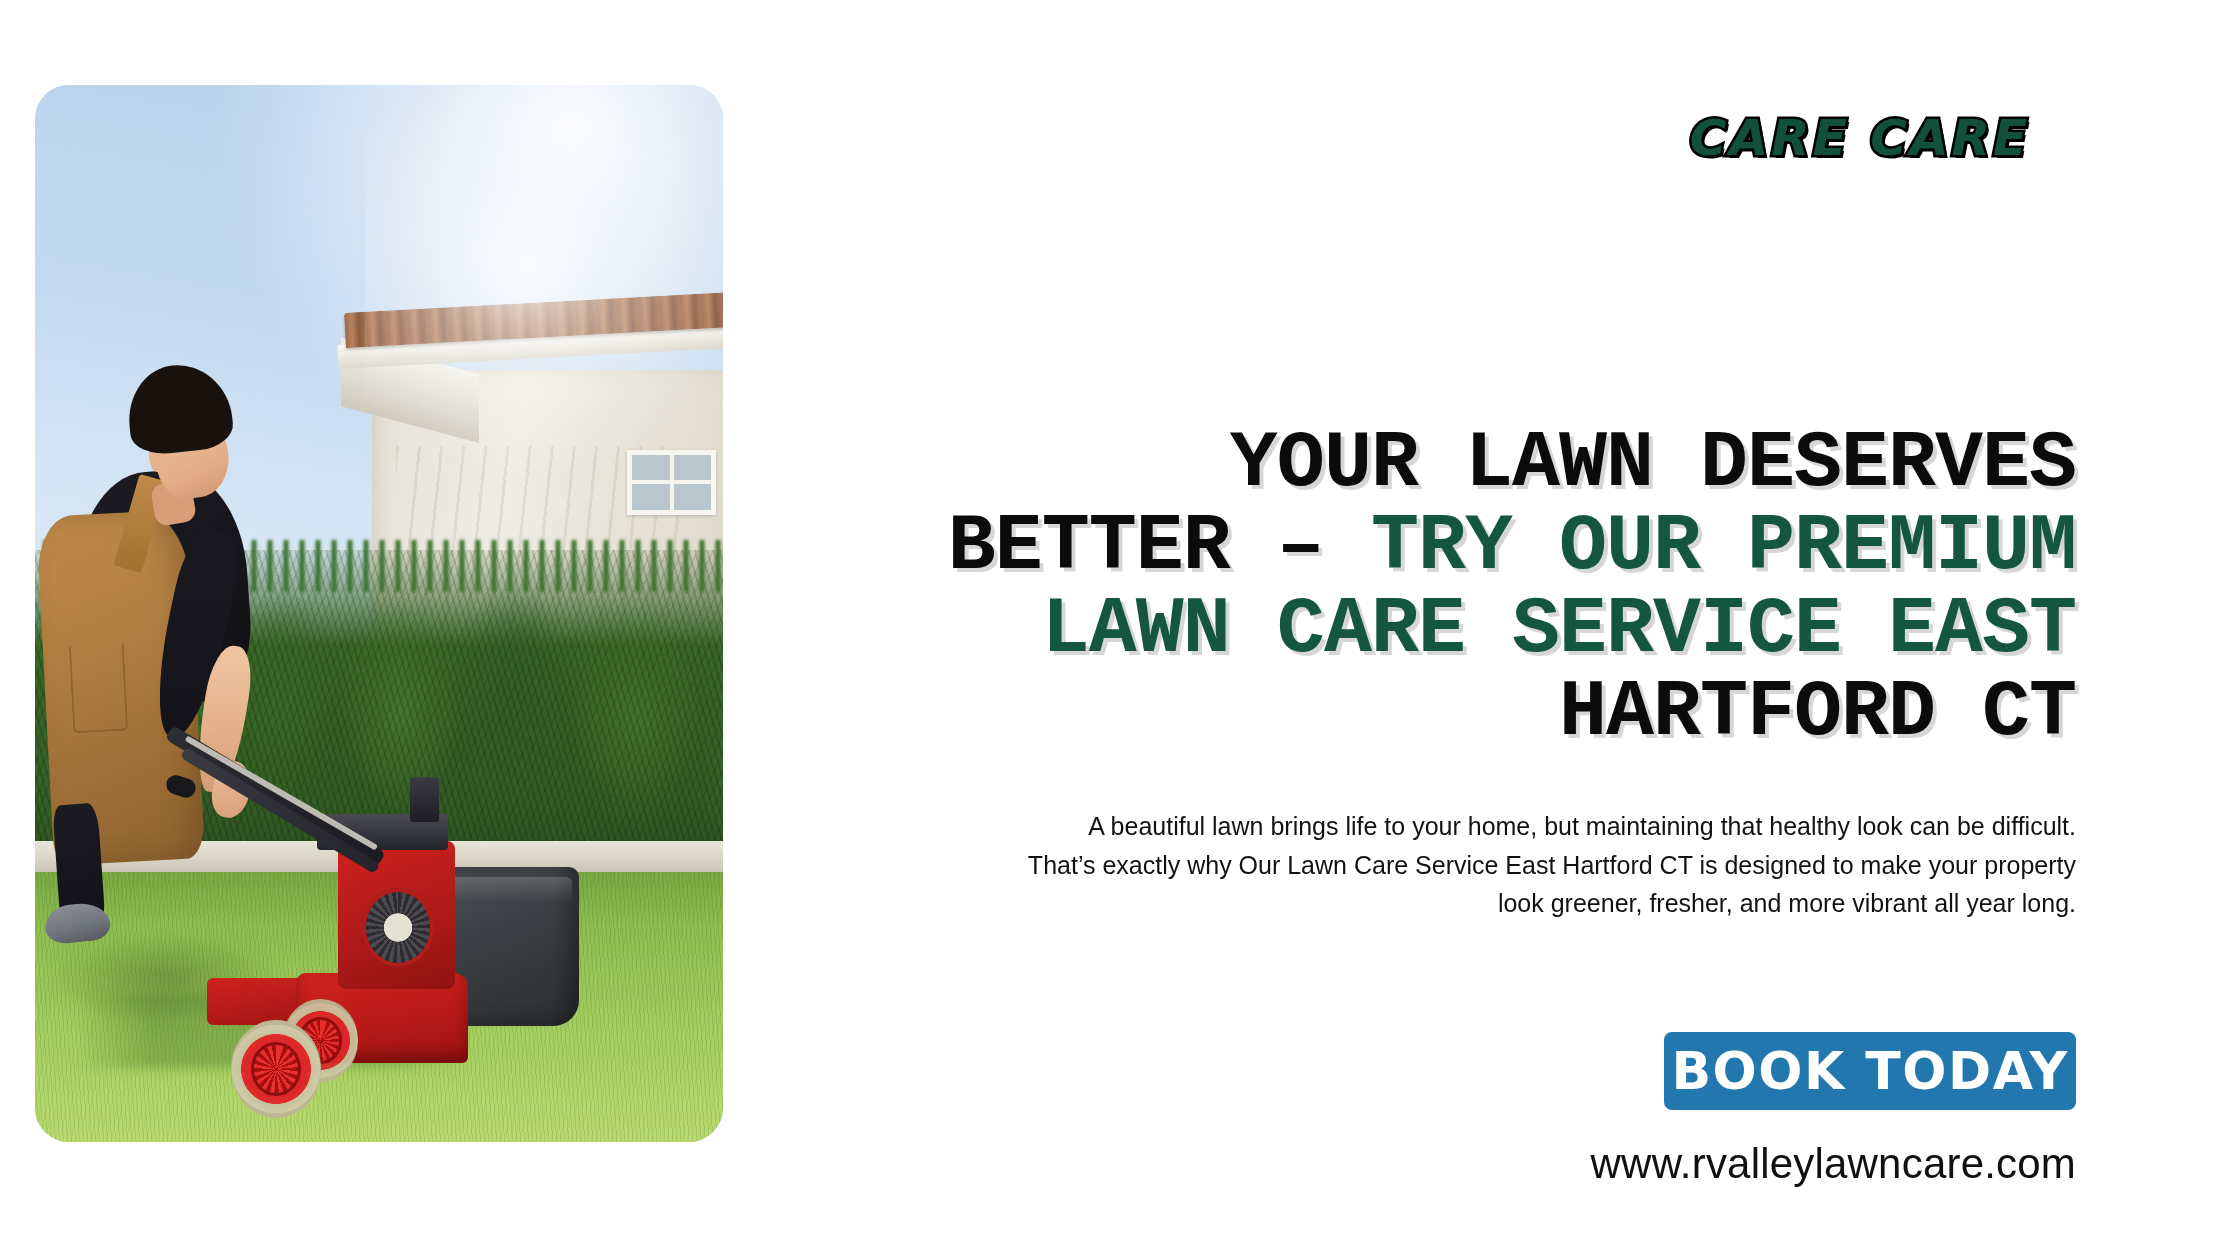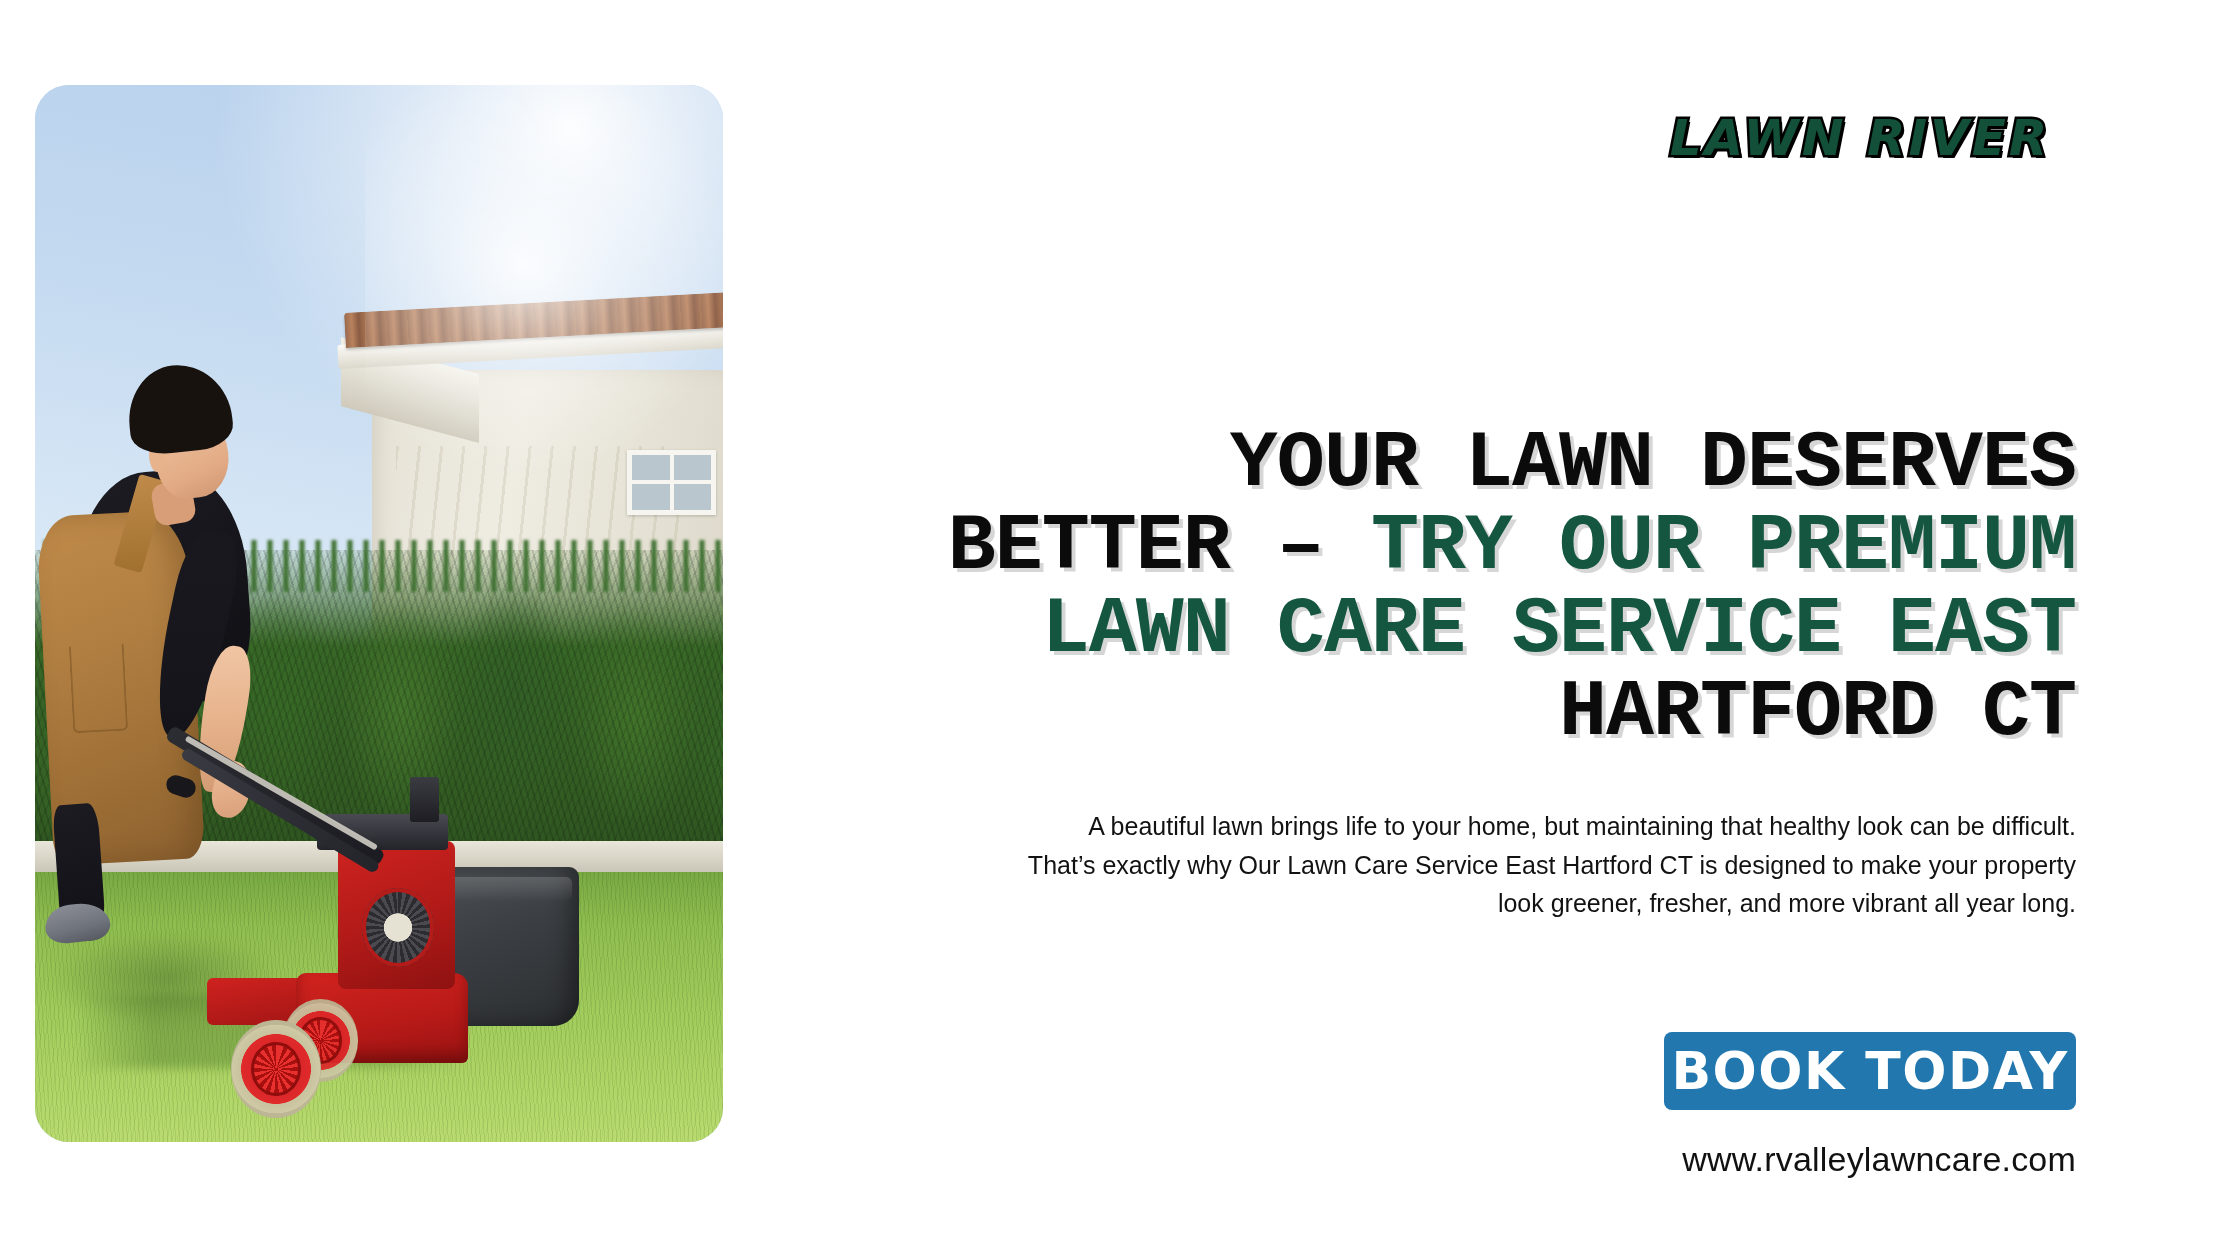--- a/index.html
+++ b/index.html
@@ -586,21 +586,21 @@
     display: flex;
     align-items: center;
     justify-content: center;
   }
 
   .website-url {
     position: absolute;
     right: 104px;
     top: 1140px;
     font-family: "Liberation Sans", sans-serif;
-    font-size: 34px;
+    font-size: 42px;
     color: #111111;
     letter-spacing: 0.2px;
     text-align: right;
   }
 </style>
 </head>
 <body>
 
 <div class="photo-card">
   <div class="photo-scene">
@@ -655,21 +655,21 @@
       <div class="mower-grip"></div>
     </div>
 
     <div class="photo-sunflare"></div>
   </div>
 </div>
 
 <div class="content">
 
   <div class="logo">
-    <div class="logo-line2">LAWN RIVER</div>
+    <div class="logo-line2">CARE CARE</div>
   </div>
 
   <h1 class="headline"><span>YOUR LAWN DESERVES BETTER – </span><span class="hl-green">TRY OUR PREMIUM LAWN CARE SERVICE EAST </span><span>HARTFORD CT</span></h1>
 
   <p class="body-copy">A beautiful lawn brings life to your home, but maintaining that healthy look can be difficult. That’s exactly why Our Lawn Care Service East Hartford CT is designed to make your property look greener, fresher, and more vibrant all year long.</p>
 
   <button class="cta-button">BOOK TODAY</button>
 
   <div class="website-url">www.rvalleylawncare.com</div>
 

